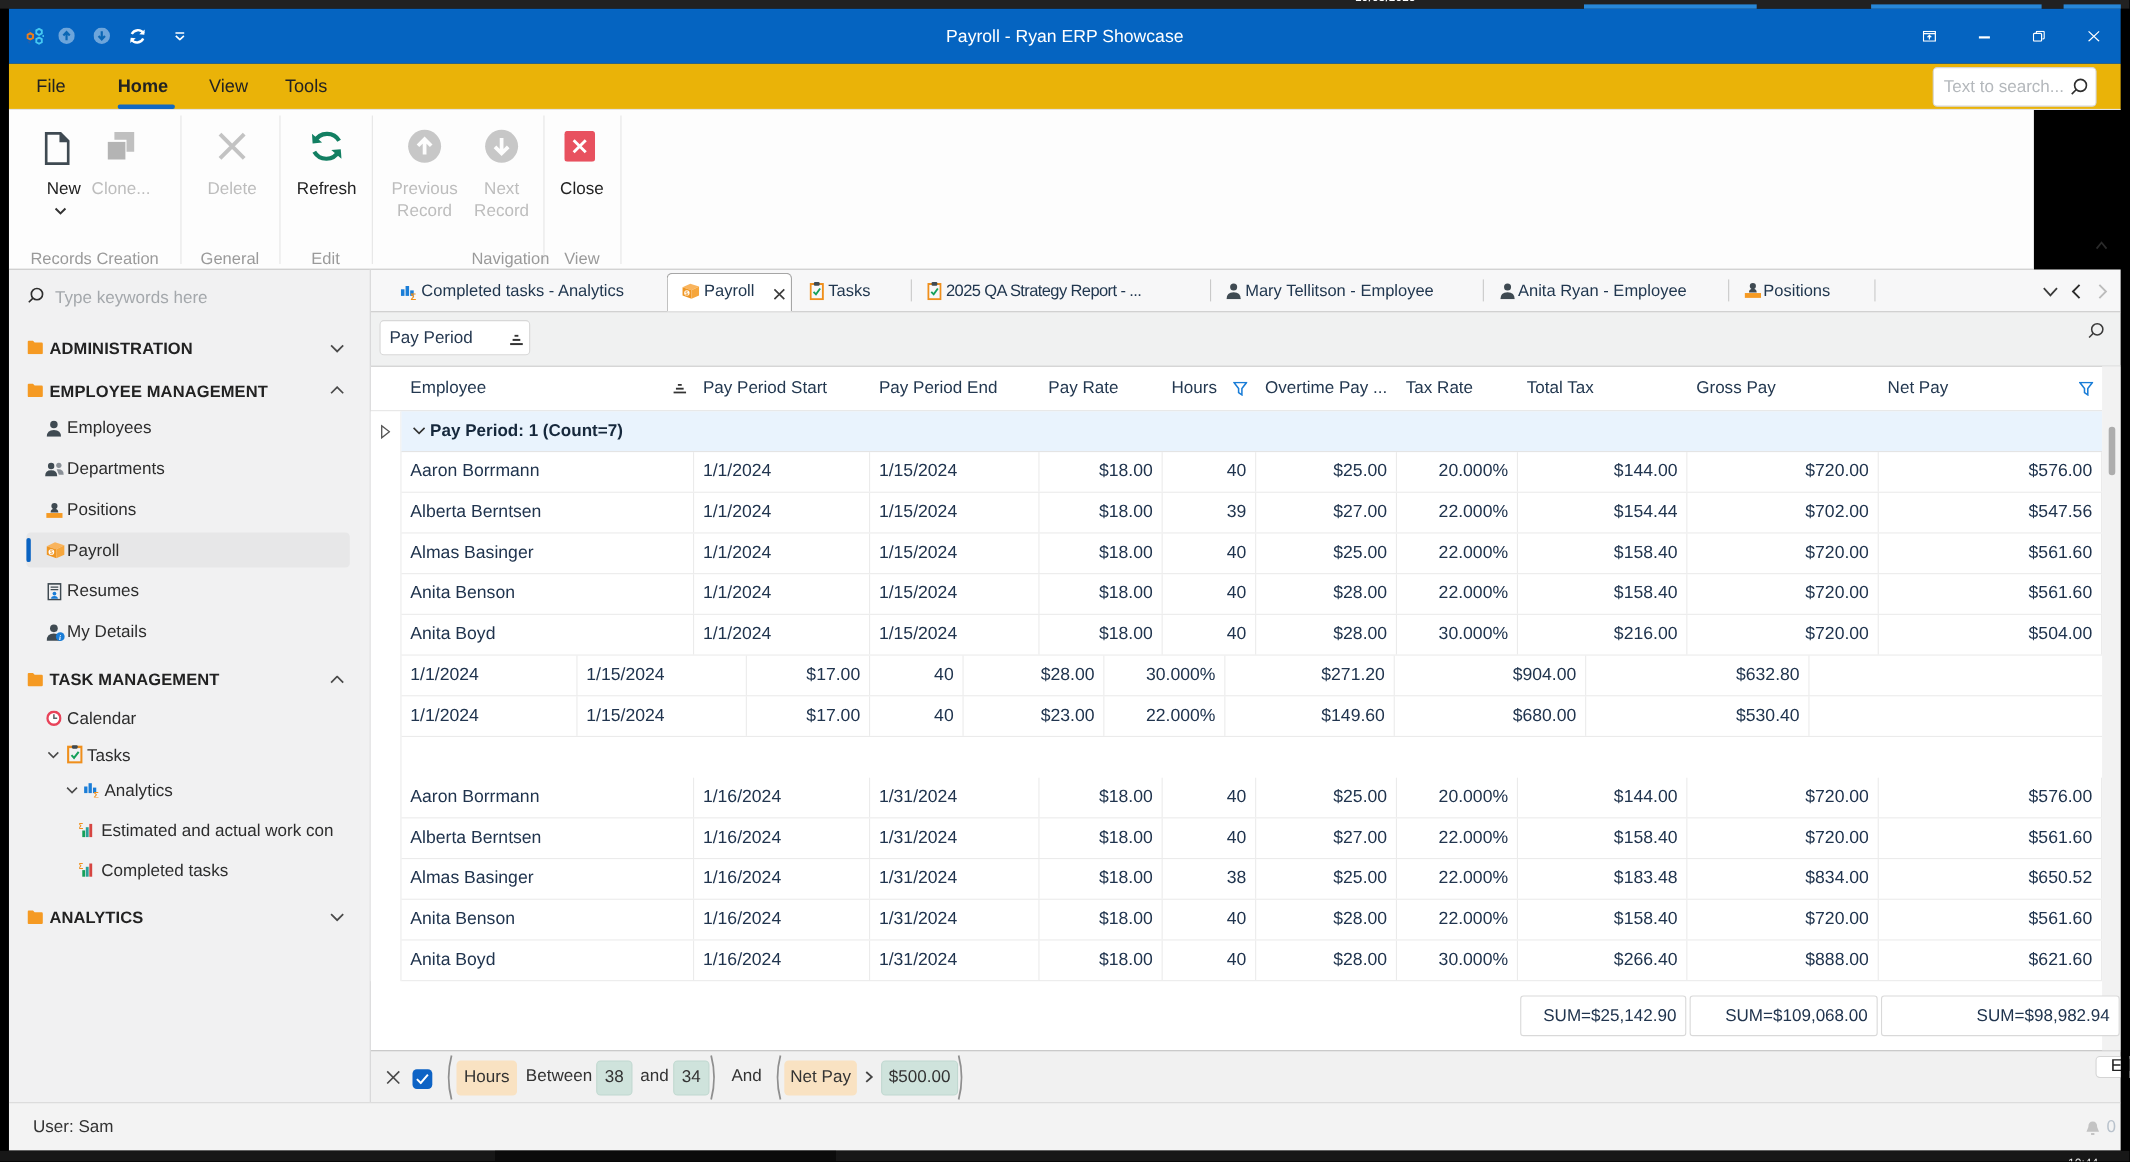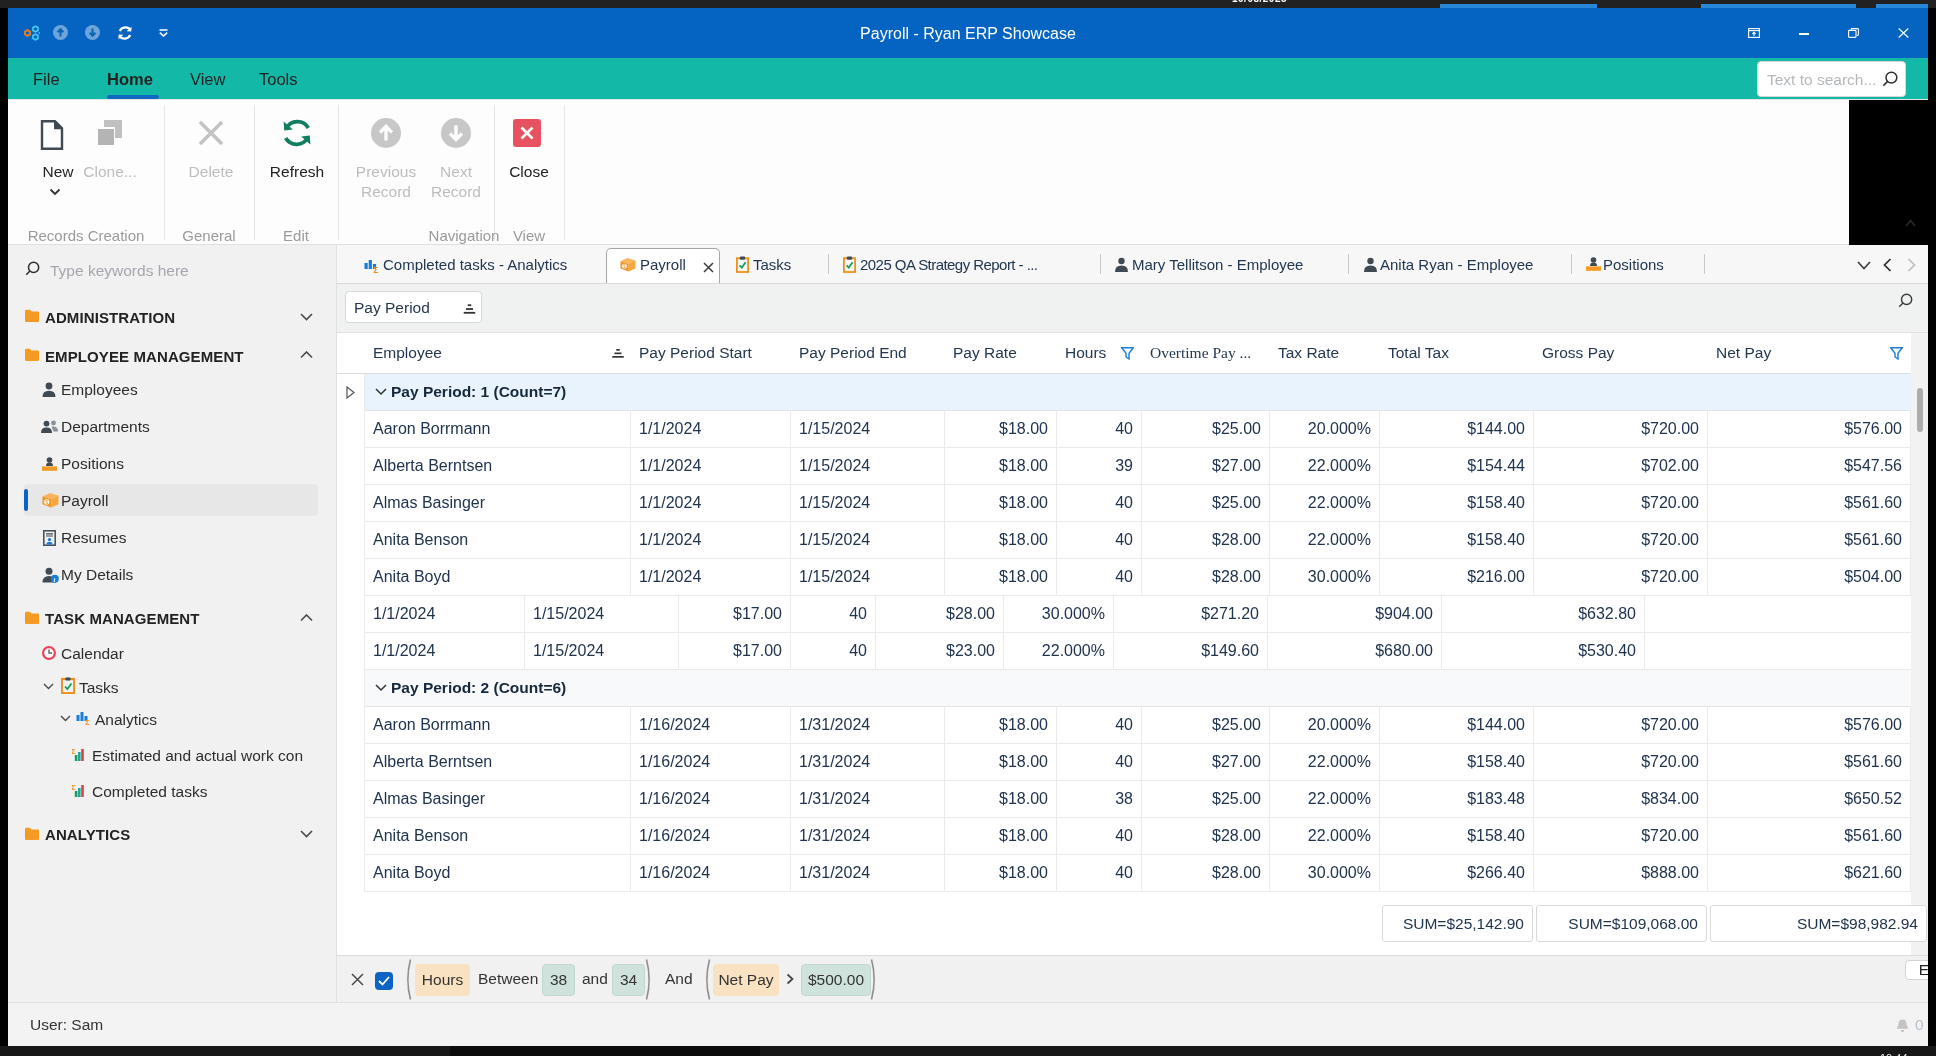--- a/index.html
+++ b/index.html
@@ -8,21 +8,21 @@
 .abs { position:absolute; }
 
 #topstrip { left:0; top:0; width:1936px; height:8px; background:#212121; }
 .bluebit { position:absolute; top:4px; height:4px; background:#2787d8; }
 #titlebar { left:8px; top:8px; width:1920px; height:50px; background:#0564c1; }
 #taskbar { left:0; top:1046px; width:1936px; height:10px; background:#171717; }
 #leftedge { left:0; top:8px; width:8px; height:1038px; background:#000; }
 #rightedge { left:1928px; top:8px; width:8px; height:1038px; background:#000; }
 #title { width:100%; text-align:center; top:25px; color:#fff; font-size:16px; }
 
-#menubar { left:8px; top:58px; width:1920px; height:42px; background:#14b8a6; border-bottom:1px solid #e4e4e4; }
+#menubar { left:8px; top:58px; width:1920px; height:42px; background:#eab308; border-bottom:1px solid #e4e4e4; }
 .menuitem { position:absolute; top:12px; font-size:16.5px; color:#222; }
 
 #ribbon { left:8px; top:100px; width:1841px; height:145px; background:#fdfdfd; border-bottom:1px solid #e0e0e0; }
 .rsep { position:absolute; top:5px; width:1px; height:135px; background:#e6e6e6; }
 
 .rbtn-label { position:absolute; font-size:15.5px; text-align:center; line-height:20px; }
 .grouplbl { position:absolute; top:128px; font-size:15px; line-height:16px; color:#9a9a9a; text-align:center; }
 
 #sidebar { left:8px; top:245px; width:329px; height:757px; background:#f1f1f2; border-right:1px solid #e0e0e0; }
 .side-item { position:absolute; font-size:15.5px; color:#2d2d2d; }
@@ -394,21 +394,21 @@
       <rect x="2.5" y="3.5" width="7" height="1.7" fill="#333"></rect>
       <rect x="0.25" y="7" width="11.5" height="1.7" fill="#333"></rect>
     </svg>
   <div class="hlbl" style="left:302px;">Pay Period Start</div>
   <div class="hlbl" style="left:462px;">Pay Period End</div>
   <div class="hlbl" style="left:616px;">Pay Rate</div>
   <div class="hlbl" style="left:728px;">Hours</div>
   <svg class="abs" style="left:784px;top:14px;" width="13" height="13" viewBox="0 0 13 13">
       <path d="M0.8 0.8 H12.2 L8 6.2 V12 L5 10 V6.2 Z" fill="none" stroke="#1a7dd7" stroke-width="1.4"></path>
     </svg>
-  <div class="hlbl" style="left:813px;font-family:Liberation Serif, serif;">Overtime Pay ...</div>
+  <div class="hlbl" style="left:813px;">Overtime Pay ...</div>
   <div class="hlbl" style="left:941px;">Tax Rate</div>
   <div class="hlbl" style="left:1051px;">Total Tax</div>
   <div class="hlbl" style="left:1205px;">Gross Pay</div>
   <div class="hlbl" style="left:1379px;">Net Pay</div>
   <svg class="abs" style="left:1553px;top:14px;" width="13" height="13" viewBox="0 0 13 13">
       <path d="M0.8 0.8 H12.2 L8 6.2 V12 L5 10 V6.2 Z" fill="none" stroke="#1a7dd7" stroke-width="1.4"></path>
     </svg>
 
   <div class="abs" style="left:0;top:41px;width:28px;height:518px;background:#fff;border-right:1px solid #ebebeb;"></div>
   <svg class="abs" style="left:9px;top:53px;" width="9" height="13" viewBox="0 0 9 13">
@@ -497,26 +497,20 @@
       <div class="c c3">1/15/2024</div>
       <div class="c c4 n">$17.00</div>
       <div class="c c5 n">40</div>
       <div class="c c6 n">$23.00</div>
       <div class="c c7 n">22.000%</div>
       <div class="c c8 n">$149.60</div>
       <div class="c c9 n">$680.00</div>
       <div class="c c10 n">$530.40</div>
     </div>
 
-  <div class="gRow" style="top:337px;background:#f8f9fa;">
-    <svg style="position:absolute;left:10px;top:14px;" width="12" height="8" viewBox="0 0 12 8">
-        <path d="M1 1 L6 6 L11 1" stroke="#333" stroke-width="1.5" fill="none"></path>
-      </svg>
-    <div class="gTxt">Pay Period: 2 (Count=6)</div>
-  </div>
   <div class="drow" style="top:374px;">
       <div class="c c1">Aaron Borrmann</div>
       <div class="c c2">1/16/2024</div>
       <div class="c c3">1/31/2024</div>
       <div class="c c4 n">$18.00</div>
       <div class="c c5 n">40</div>
       <div class="c c6 n">$25.00</div>
       <div class="c c7 n">20.000%</div>
       <div class="c c8 n">$144.00</div>
       <div class="c c9 n">$720.00</div>

